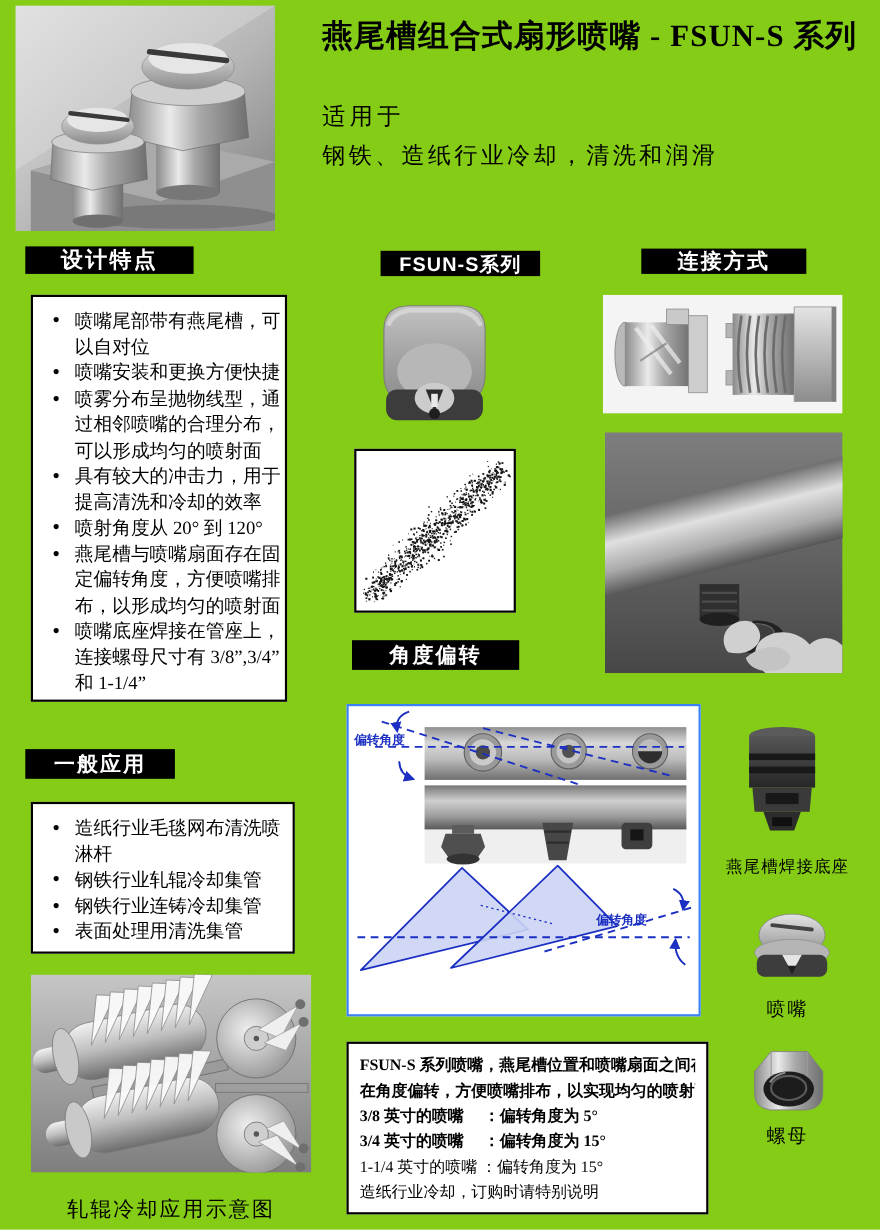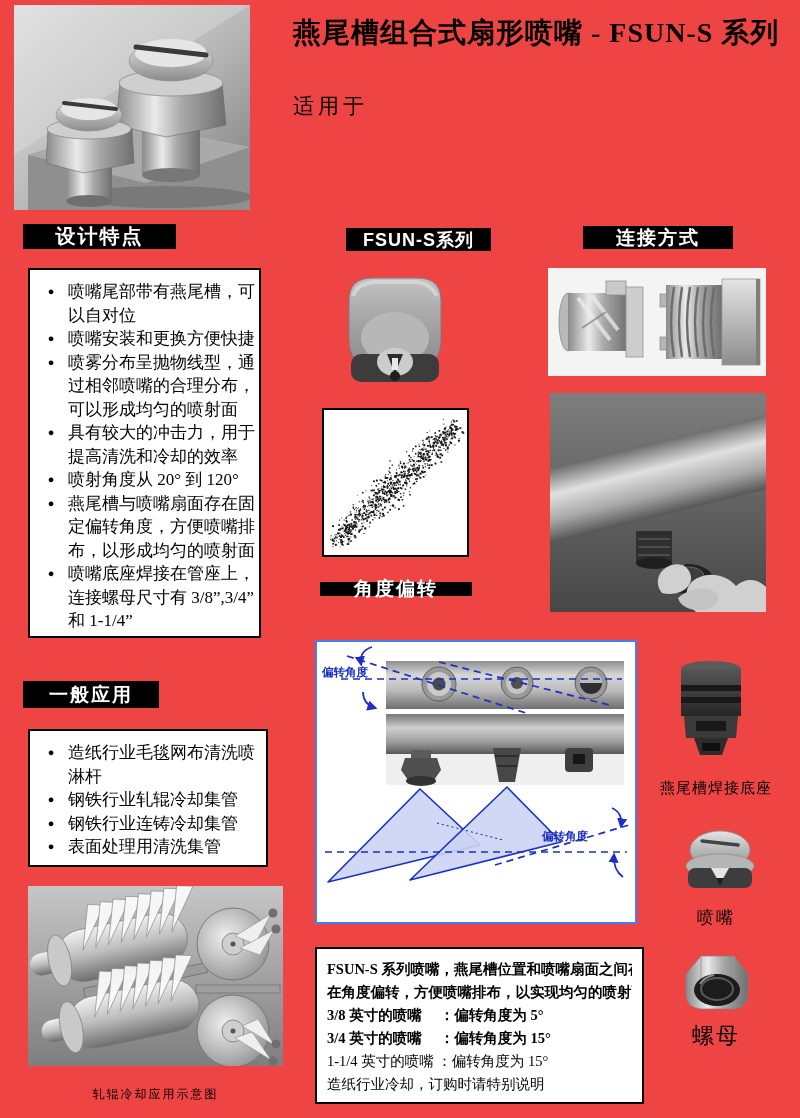--- a/index.html
+++ b/index.html
@@ -1,56 +1,56 @@
 <!DOCTYPE html>
 <html><head>
 <meta charset="utf-8">
 <style>
   html,body{margin:0;padding:0;background:#ffffff;}
-  #page{position:relative;width:800px;height:1118px;background:#ef4444;overflow:hidden;
+  #page{position:relative;width:800px;height:1118px;background:#84cc16;overflow:hidden;
         font-family:"Liberation Serif","DejaVu Serif",serif;color:#000;}
 
   .abs{position:absolute;}
 
   
   #page-title{left:293px;top:14px;font-size:28px;font-weight:bold;letter-spacing:1px;white-space:nowrap;}
   #subtitle1{left:293px;top:92px;font-size:21px;letter-spacing:4px;white-space:nowrap;}
   #subtitle2{left:293px;top:127px;font-size:21px;letter-spacing:3px;white-space:nowrap;}
 
   
   .bar{position:absolute;background:#000;color:#fff;
        font-family:"Liberation Sans","DejaVu Sans",sans-serif;font-weight:bold;
        display:flex;align-items:center;justify-content:center;letter-spacing:2px;}
   #bar-design{left:23px;top:224px;width:153px;height:25px;font-size:20px;}
   #bar-series{left:318px;top:228px;width:145px;height:23px;font-size:18px;letter-spacing:1px;margin-left:28px;}
   #bar-connection{left:583px;top:226px;width:150px;height:23px;font-size:19px;}
-  #bar-deflection{left:320px;top:582px;width:152px;height:14px;font-size:19px;}
+  #bar-deflection{left:320px;top:582px;width:152px;height:27px;font-size:19px;}
   #bar-applications{left:23px;top:681px;width:136px;height:27px;font-size:19px;}
 
   
   .box{position:absolute;border:2px solid #000;background:#fff;box-sizing:border-box;}
   #design-box{left:28px;top:268px;width:233px;height:370px;}
   #apps-box{left:28px;top:729px;width:240px;height:138px;}
   #note-box{left:315px;top:947px;width:329px;height:157px;padding:9px 10px;}
   #scatter-box{left:322px;top:408px;width:147px;height:149px;border-width:2px;}
   #deflection-box{left:315px;top:640px;width:322px;height:284px;border:2px solid #3b82f6;}
 
   ul.bullets{list-style:none;margin:0;padding:10px 4px 0 4px;}
   ul.bullets li{display:flex;font-size:17px;line-height:23.5px;}
   ul.bullets .bullet{flex:0 0 34px;width:34px;text-align:center;font-size:11px;line-height:23.5px;}
   ul.bullets .li-text{flex:1;letter-spacing:0px;}
 
   .note-line{font-size:14.5px;line-height:23px;white-space:nowrap;overflow:hidden;}
   .note-line.bold{font-weight:bold;}
 
   .caption{position:absolute;text-align:center;}
-  #roller-caption{left:28px;top:1086px;width:255px;font-size:12px;letter-spacing:2px;}
+  #roller-caption{left:28px;top:1086px;width:255px;font-size:19px;letter-spacing:2px;}
   #base-caption{left:648px;top:779px;width:136px;font-size:15px;letter-spacing:1px;}
   #nozzle-caption{left:648px;top:906px;width:136px;font-size:17px;letter-spacing:2px;}
-  #nut-caption{left:648px;top:1021px;width:136px;font-size:22px;letter-spacing:2px;}
+  #nut-caption{left:648px;top:1021px;width:136px;font-size:17px;letter-spacing:2px;}
 
   
   .defl-label{position:absolute;color:#1b2fc2;font-family:"Liberation Sans","DejaVu Sans",sans-serif;
               font-weight:bold;font-size:11.5px;white-space:nowrap;}
   #defl-label-left{left:5px;top:23px;}
   #defl-label-right{left:225px;top:187px;}
 
   svg{display:block;}
 </style>
 </head>
@@ -100,20 +100,21 @@
         <ellipse cx="75" cy="124" rx="42" ry="10" fill="#cfcfcf" stroke="#8b8b8b" stroke-width="0.8"></ellipse>
         <ellipse cx="75" cy="110" rx="33" ry="16" fill="url(#gMetalV)" stroke="#8b8b8b" stroke-width="0.6"></ellipse>
         <ellipse cx="75" cy="104" rx="28" ry="11" fill="#e6e6e6"></ellipse>
         <path d="M50,98 L102,104" stroke="#3a3a3a" stroke-width="4" stroke-linecap="round" fill="none"></path>
       </g>
     </svg>
   </div>
 
   <div class="abs" id="page-title">燕尾槽组合式扇形喷嘴 - FSUN-S 系列</div>
   <div class="abs" id="subtitle1">适用于</div>
+  <div class="abs" id="subtitle2">钢铁、造纸行业冷却，清洗和润滑</div>
 
   <div class="bar" id="bar-design">设计特点</div>
   <div class="bar" id="bar-series">FSUN-S系列</div>
   <div class="bar" id="bar-connection">连接方式</div>
   <div class="bar" id="bar-deflection">角度偏转</div>
   <div class="bar" id="bar-applications">一般应用</div>
 
   <div class="box" id="design-box">
     <ul class="bullets">
         <li>

